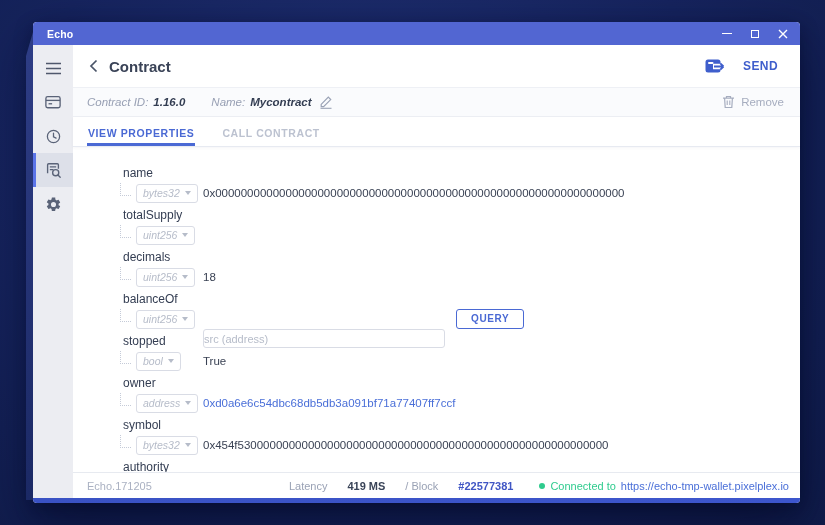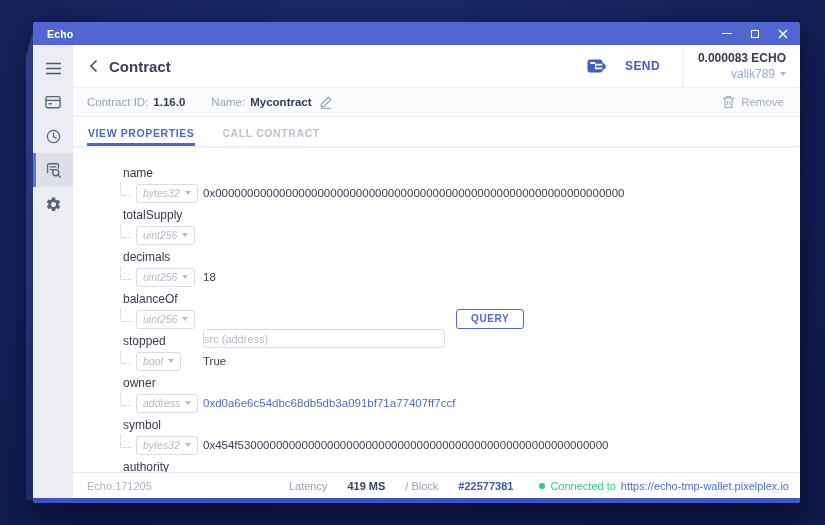--- a/index.html
+++ b/index.html
@@ -63,21 +63,21 @@
   }
   .balance { font-size:12px; color:#333d52; font-weight:bold; }
   .account { font-size:12px; color:#93a9e8; display:flex; align-items:center; gap:5px; margin-top:2px; }
   .caret-sm { width:0; height:0; border-left:3.5px solid transparent; border-right:3.5px solid transparent; border-top:4px solid #aab6d8; }
 
   
   .cbar { height:29px; flex:0 0 auto; background:#fafbfd; border-bottom:1px solid #eef0f5;
           display:flex; align-items:center; padding:0 16px 0 14px; font-size:11.5px; }
   .cbar .k { color:#98a0b4; }
   .cbar .v { color:#333d52; font-weight:bold; margin-left:5px; }
-  .cbar .pair { display:flex; align-items:center; }
+  .cbar .pair { display:flex; align-items:center;font-style:italic; }
   .cbar .pair + .pair { margin-left:26px; }
   .edit-btn { margin-left:7px; cursor:pointer; display:flex; align-items:flex-end; }
   .remove-btn { margin-left:auto; display:flex; align-items:center; gap:6px; color:#a6adbf; cursor:pointer; font-size:11.5px; }
 
   
   .tabs { height:30px; flex:0 0 auto; display:flex; gap:26px; padding:0 14px;
           border-bottom:1px solid #e7eaf1; box-shadow:0 1px 3px rgba(50,60,90,.05); }
   .tab { font-size:10.5px; font-weight:bold; letter-spacing:.6px; color:#bcc2d0;
          padding:10px 1px 0; border-bottom:3px solid transparent; cursor:pointer; }
   .tab.active { color:#4a69d4; border-bottom-color:#4a69d4; }
@@ -190,27 +190,20 @@
         <div class="hdr-right">
           <div class="send-btn">
             <svg width="22" height="16" viewBox="0 0 22 16">
               <rect x="0.5" y="1.5" width="15" height="13" rx="2.5" fill="#3f5ecc"></rect>
               <rect x="3" y="4" width="5.5" height="2" rx="1" fill="#fff"></rect>
               <path d="M8 8.5h11" stroke="#fff" stroke-width="5.5"></path>
               <path d="M9 8.5h9.5m0 0l-3.2-3.2m3.2 3.2l-3.2 3.2" stroke="#3f5ecc" stroke-width="1.8" fill="none"></path>
             </svg>
             <span class="lbl">SEND</span>
           </div>
-          <div class="balance-box">
-            <span class="balance">0.000083 ECHO</span>
-            <span class="account">
-              <span>valik789</span>
-              <i class="caret-sm"></i>
-            </span>
-          </div>
         </div>
       </div>
 
       <div class="cbar">
         <span class="pair">
           <span class="k">Contract ID:</span>
           <span class="v">1.16.0</span>
         </span>
         <span class="pair">
           <span class="k">Name:</span>

